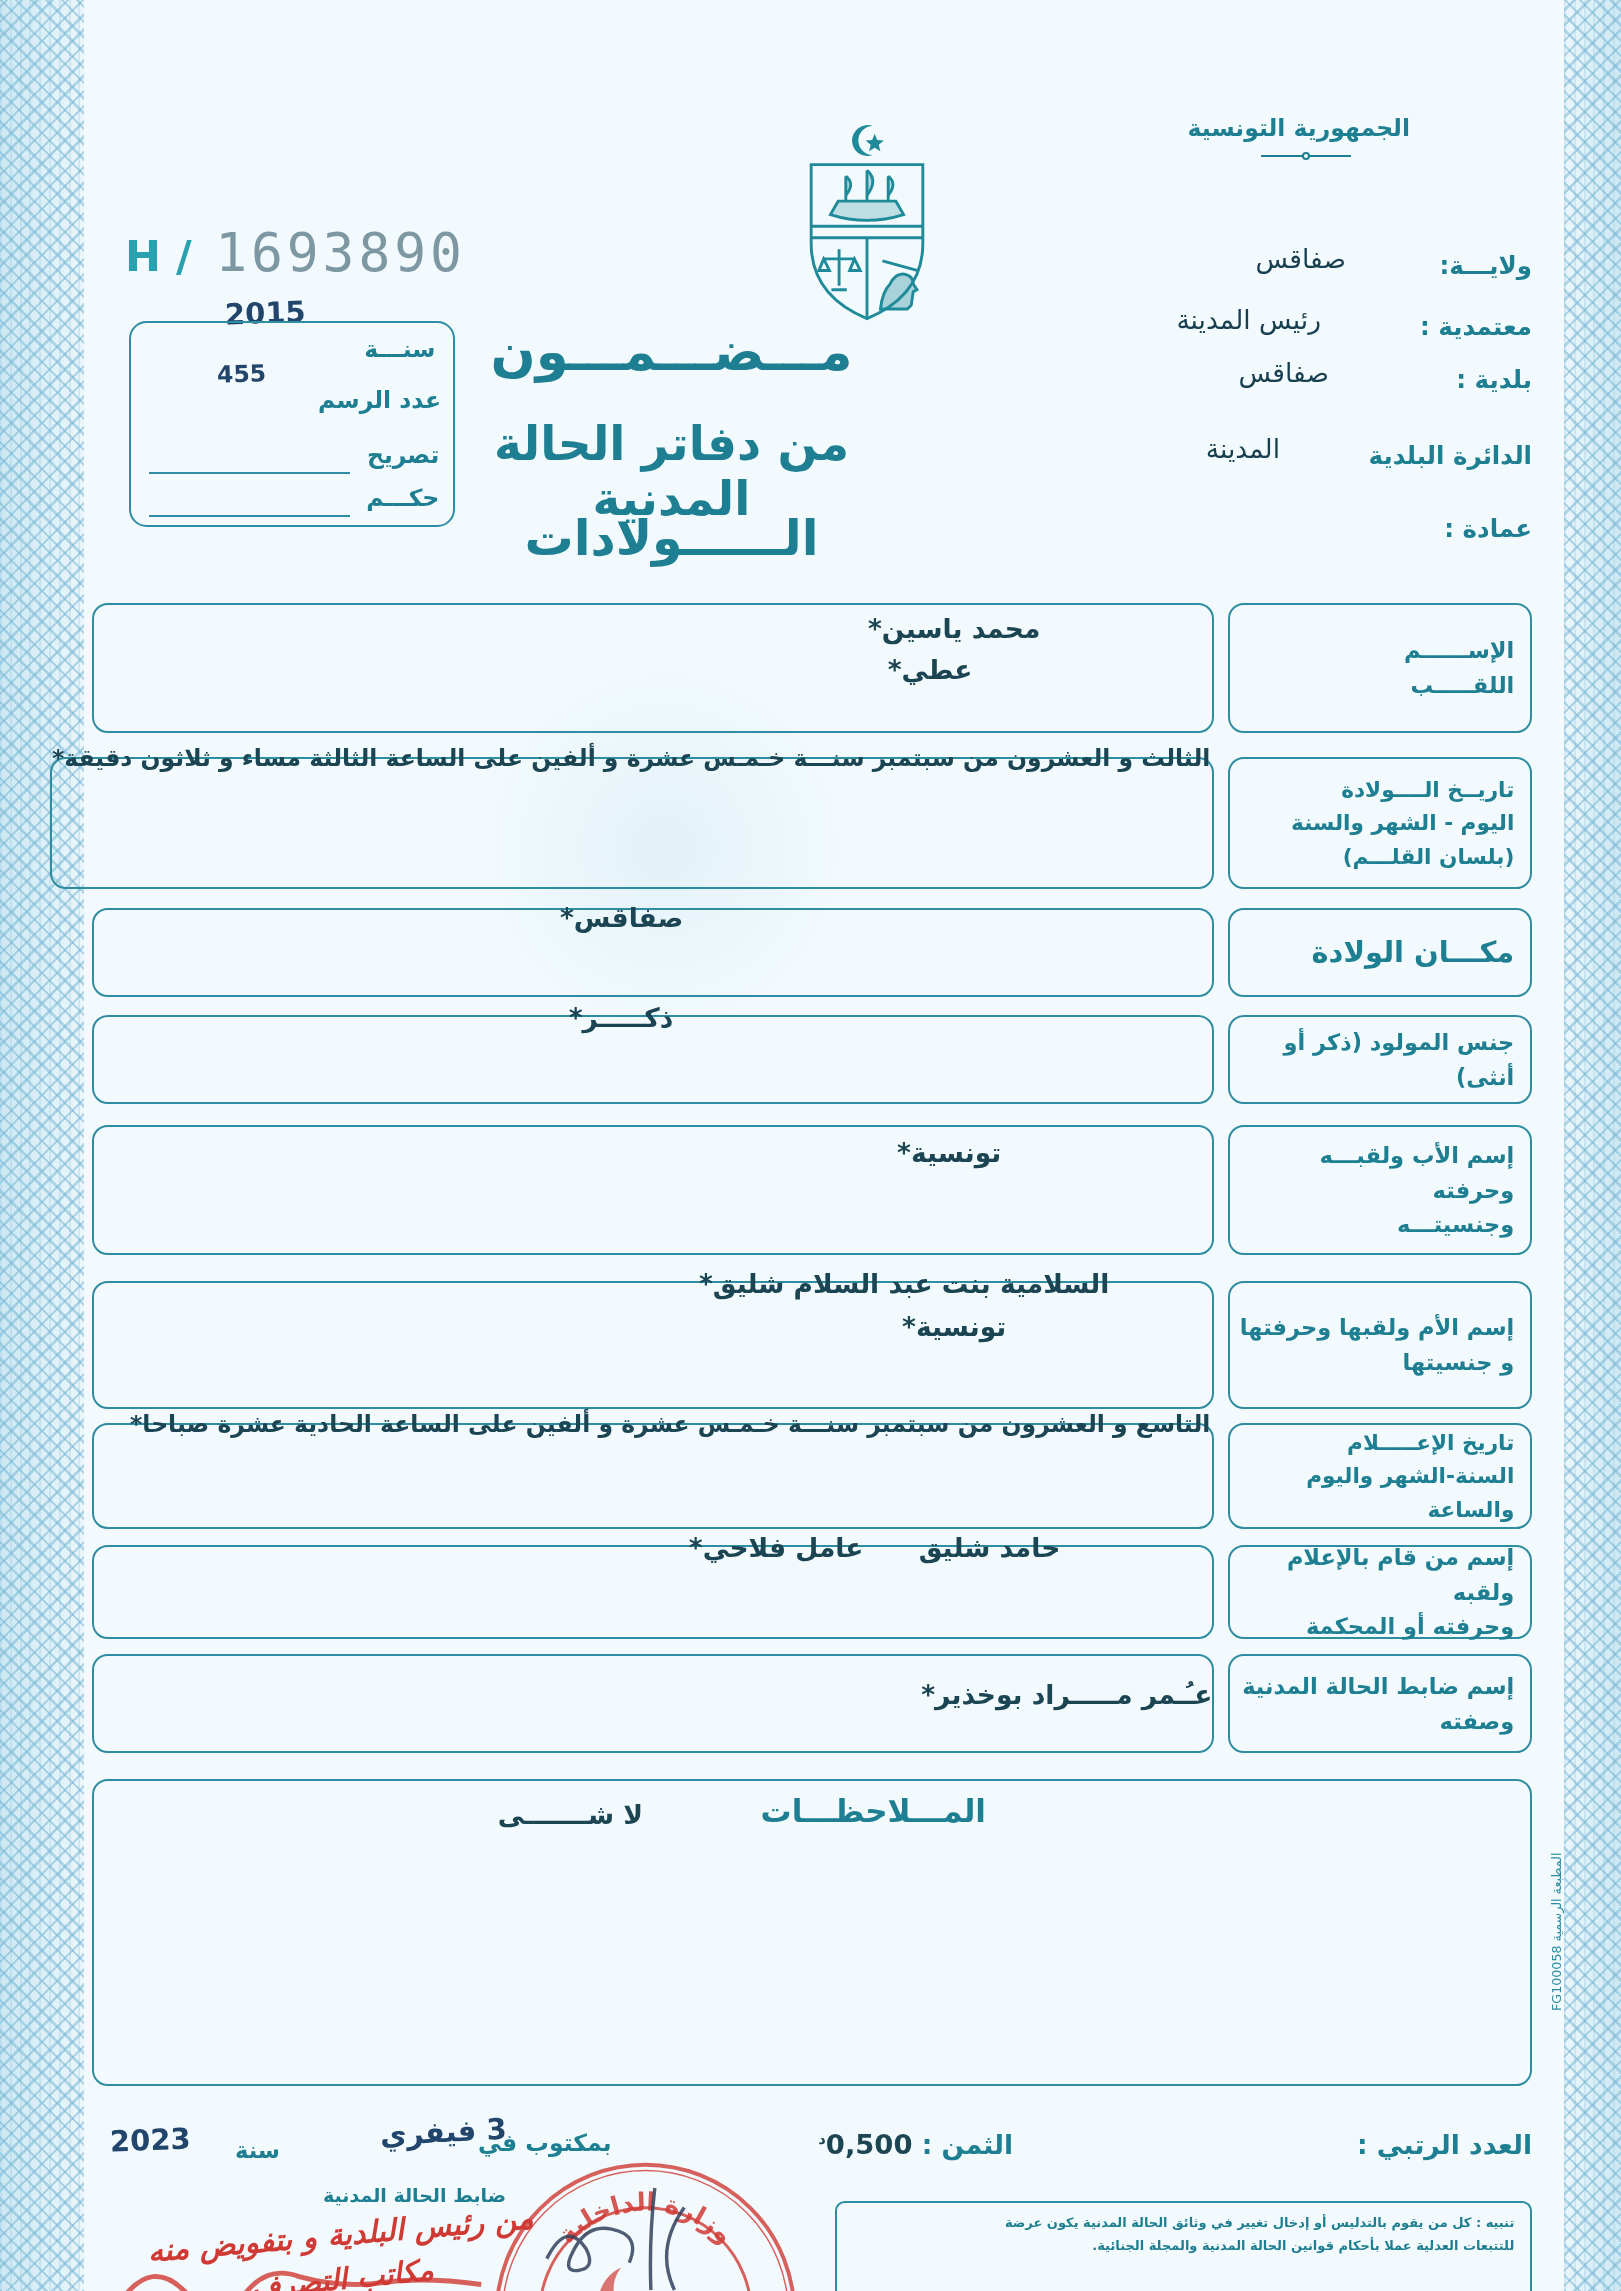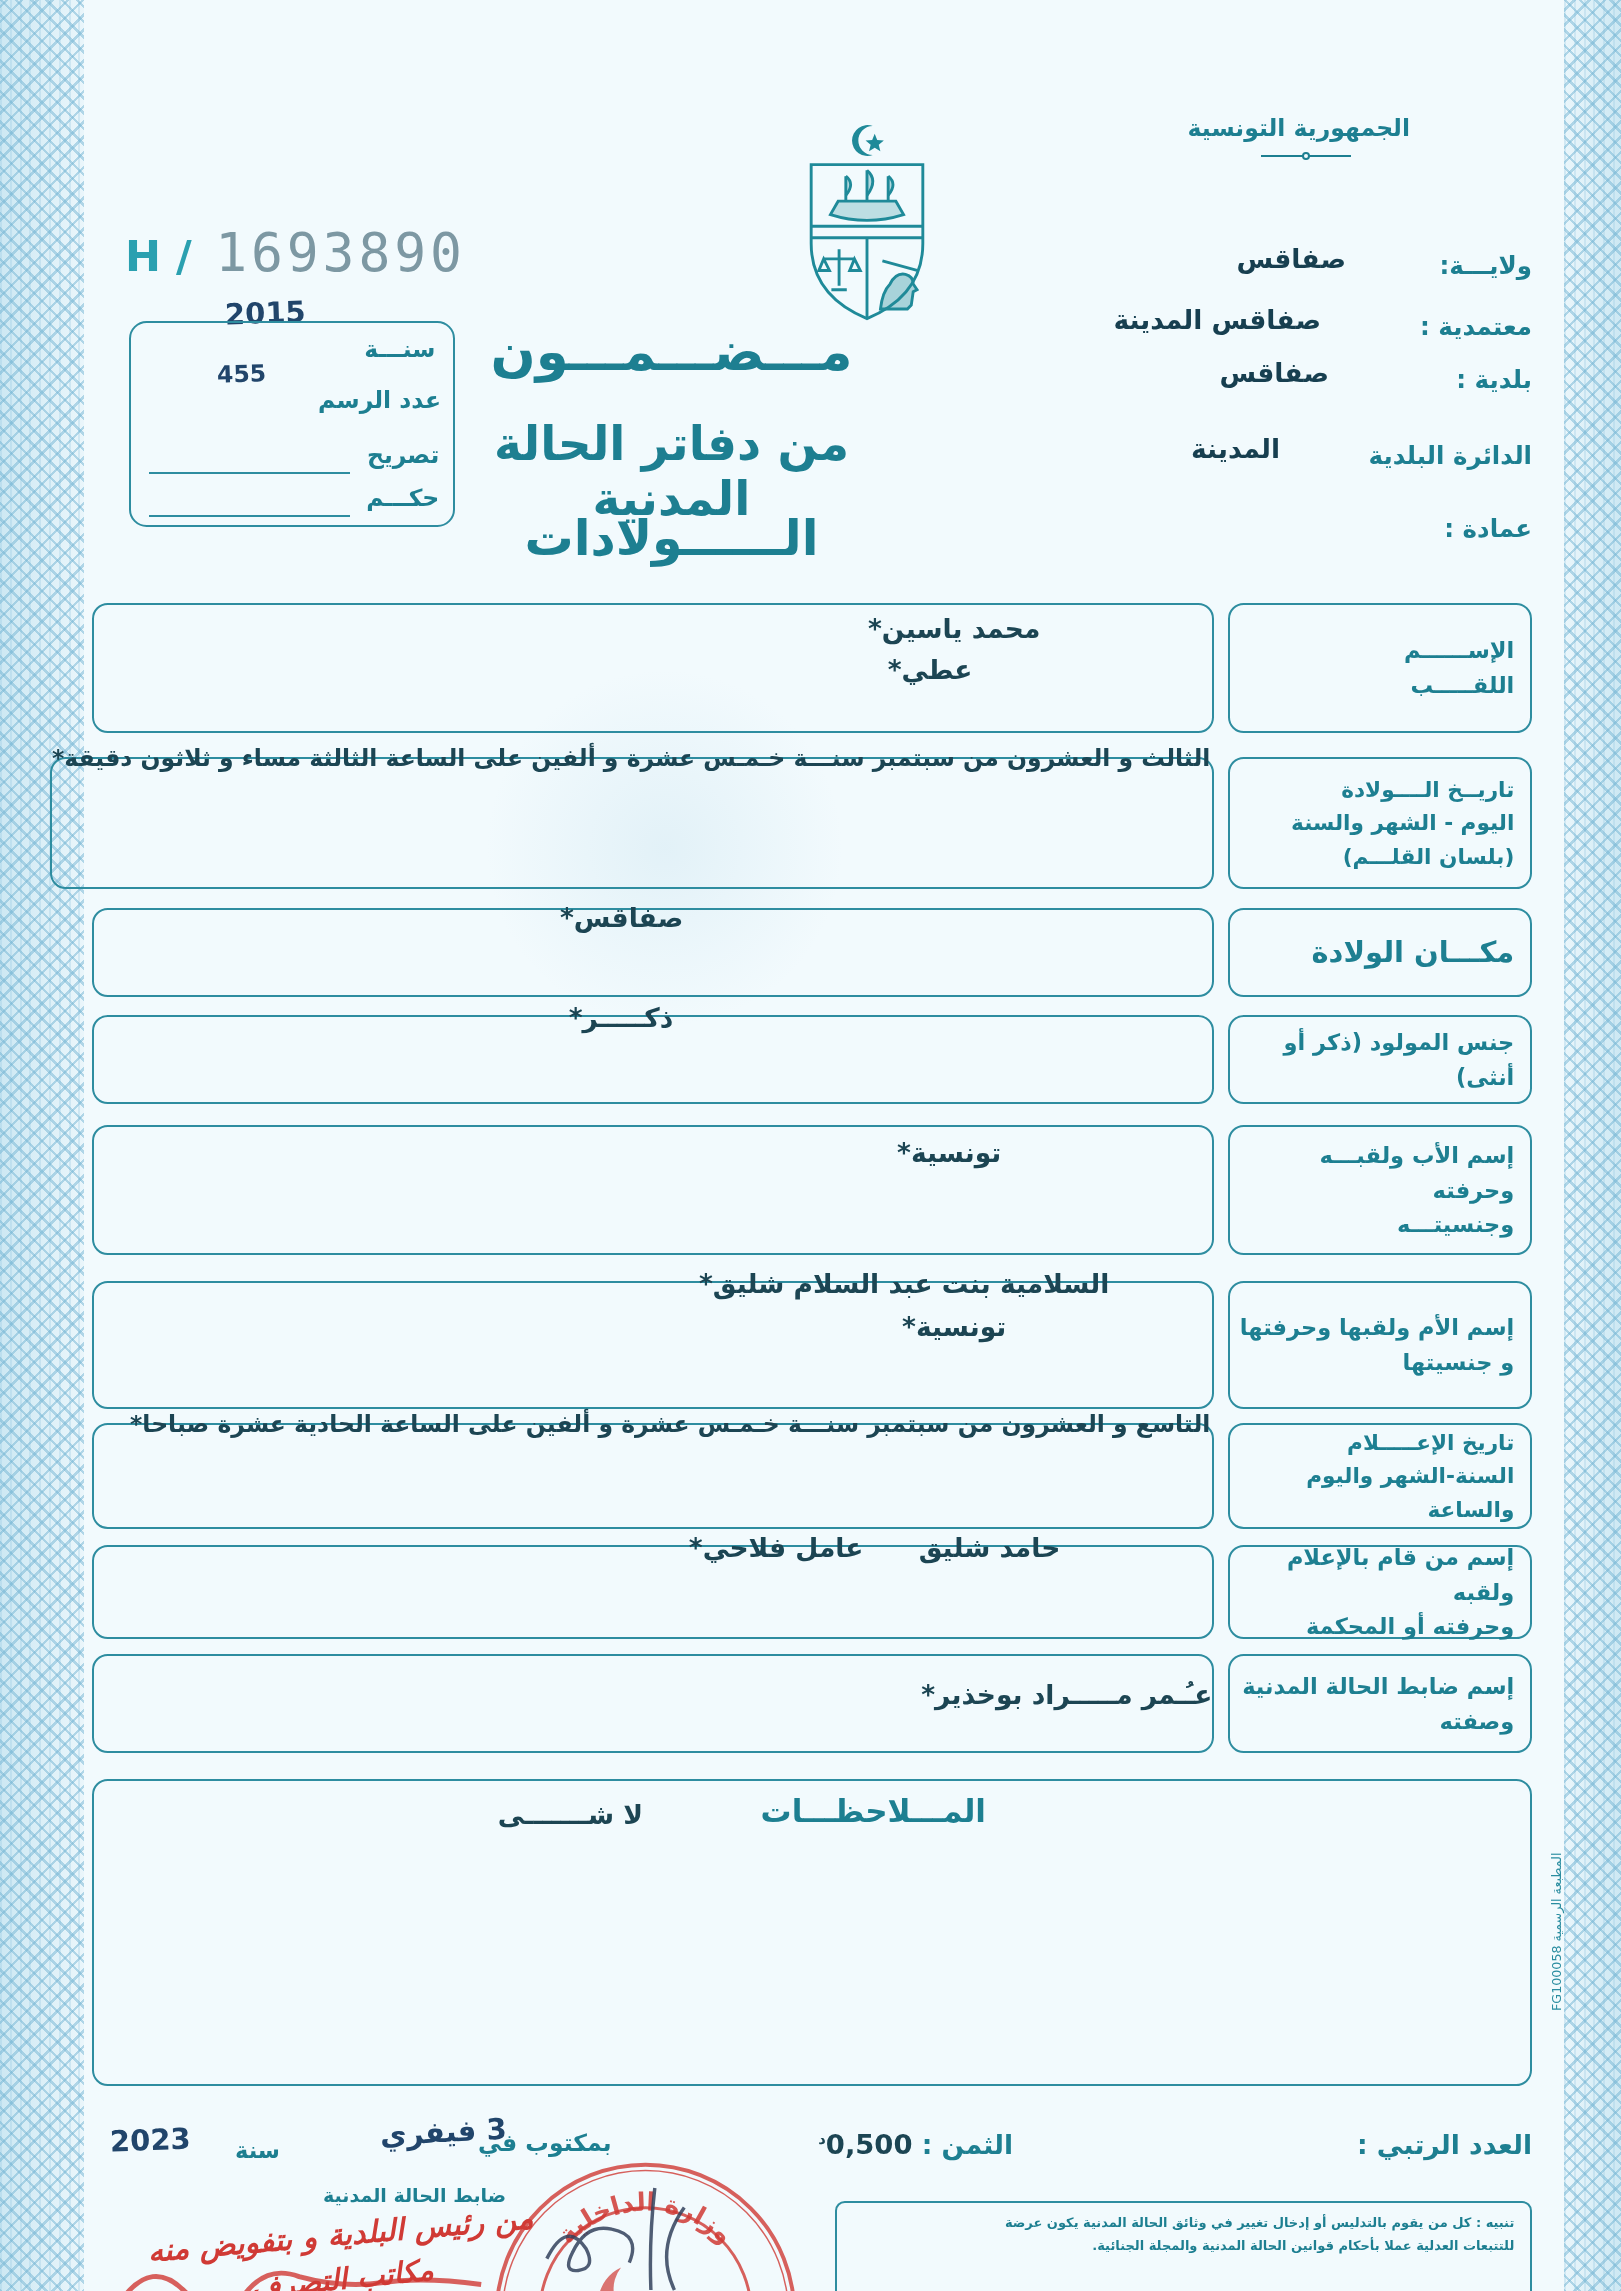--- a/index.html
+++ b/index.html
@@ -41,21 +41,21 @@
   .sbl1{top:149px}.sbl2{top:192px}
   
   .title{position:absolute;left:441px;width:461px;text-align:center;font-weight:bold;color:#1d7f91}
   .t1{top:321px;font-size:53px}
   .t2{top:416px;font-size:47px}
   .t3{top:510px;font-size:49px}
   
   .adminlabel{position:absolute;color:#1d7f91;font-size:24.5px;font-weight:bold}
   .wilaya-l{right:89px;top:251px}.delg-l{right:89px;top:312px}.balad-l{right:89px;top:365px}
   .daira-l{right:89px;top:441px}.omda-l{right:89px;top:514px}
-  .adminval{position:absolute;color:#173f50;font-size:26.5px;font-weight:bold}
+  .adminval{position:absolute;color:#173f50;font-size:26.5px;font-weight:normal}
   .wilaya-v{right:275px;top:243px}.delg-v{right:300px;top:304px}.balad-v{right:292px;top:357px}.daira-v{right:341px;top:433px}
   
   .row{position:absolute;left:92px;width:1440px;display:flex;gap:13.7px}
   .lbox{width:304px;flex:none;border:2.9px solid #2e8da0;border-radius:15.7px;display:flex;align-items:center;padding:3.9px 15.7px 3.9px 7.8px;color:#1d7f91;font-weight:bold;font-size:22.5px;line-height:1.55}
   .lab{white-space:pre-line}
   .vbox{flex:1;border:2.9px solid #2e8da0;border-radius:15.7px;position:relative}
   .val{position:relative;text-align:right;font-weight:bold;font-size:26.5px;color:#1c4553;margin-top:8px;white-space:pre-line}
   .r0{top:603px;height:130px}
   .r1{top:757px;height:132px}
   .r2{top:908px;height:89px}
@@ -149,21 +149,21 @@
     <div class="sb-line sbl2"></div>
   </div>
 
   <div class="title t1">مـــضـــمـــون</div>
   <div class="title t2">من دفاتر الحالة المدنية</div>
   <div class="title t3">الــــــولادات</div>
 
   <div class="adminlabel wilaya-l">ولايـــة:</div>
   <div class="adminval wilaya-v">صفاقس</div>
   <div class="adminlabel delg-l">معتمدية :</div>
-  <div class="adminval delg-v">صفاقس المدينة</div>
+  <div class="adminval delg-v">رئيس المدينة</div>
   <div class="adminlabel balad-l">بلدية :</div>
   <div class="adminval balad-v">صفاقس</div>
   <div class="adminlabel daira-l">الدائرة البلدية</div>
   <div class="adminval daira-v">المدينة</div>
   <div class="adminlabel omda-l">عمادة :</div>
 
   <div class="row r0">
     <div class="lbox">
         <div class="lab">الإســــــم
 اللقـــــب</div>

